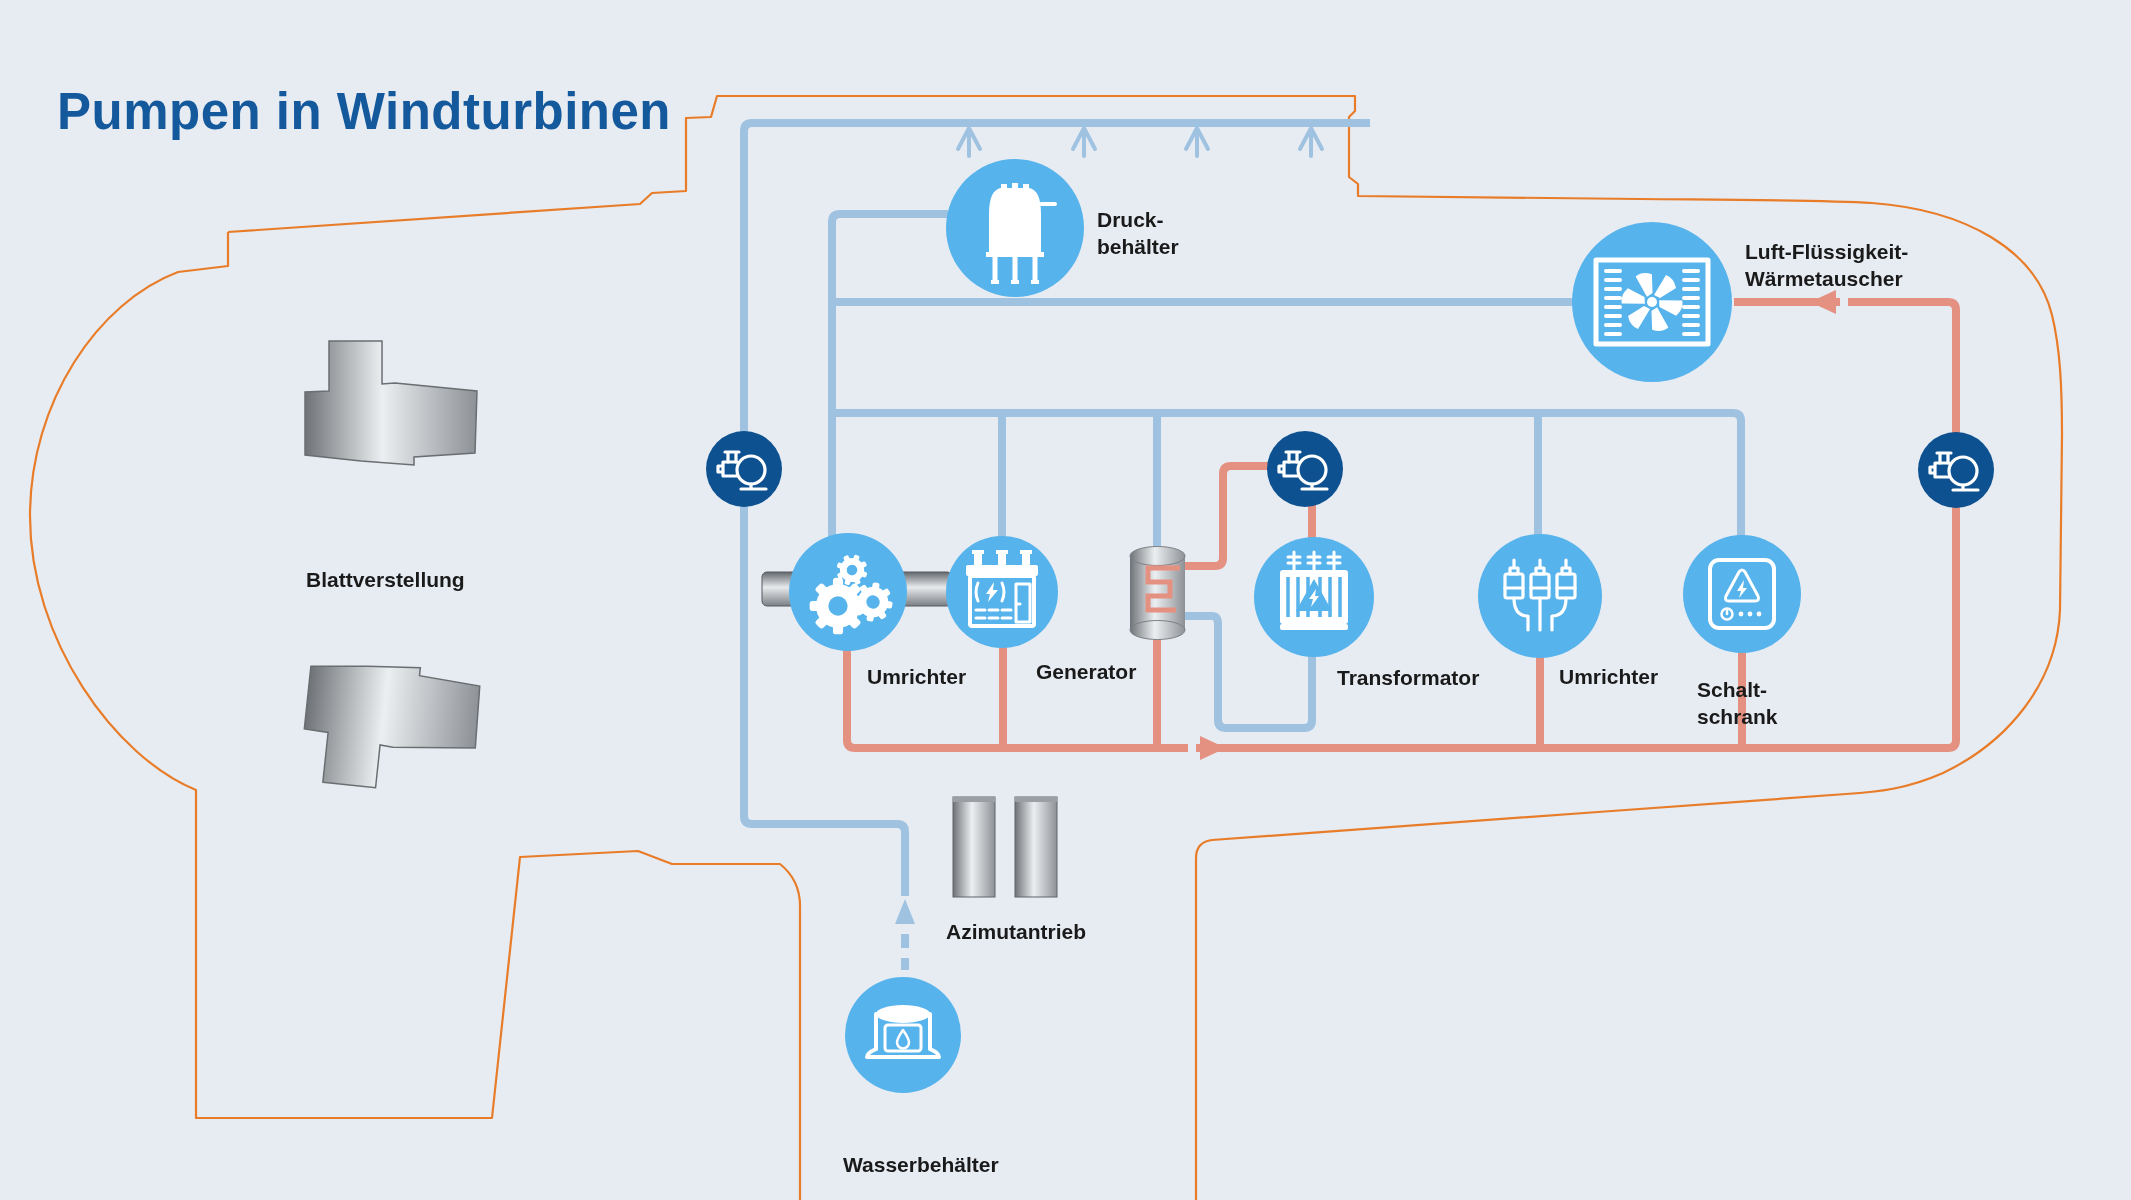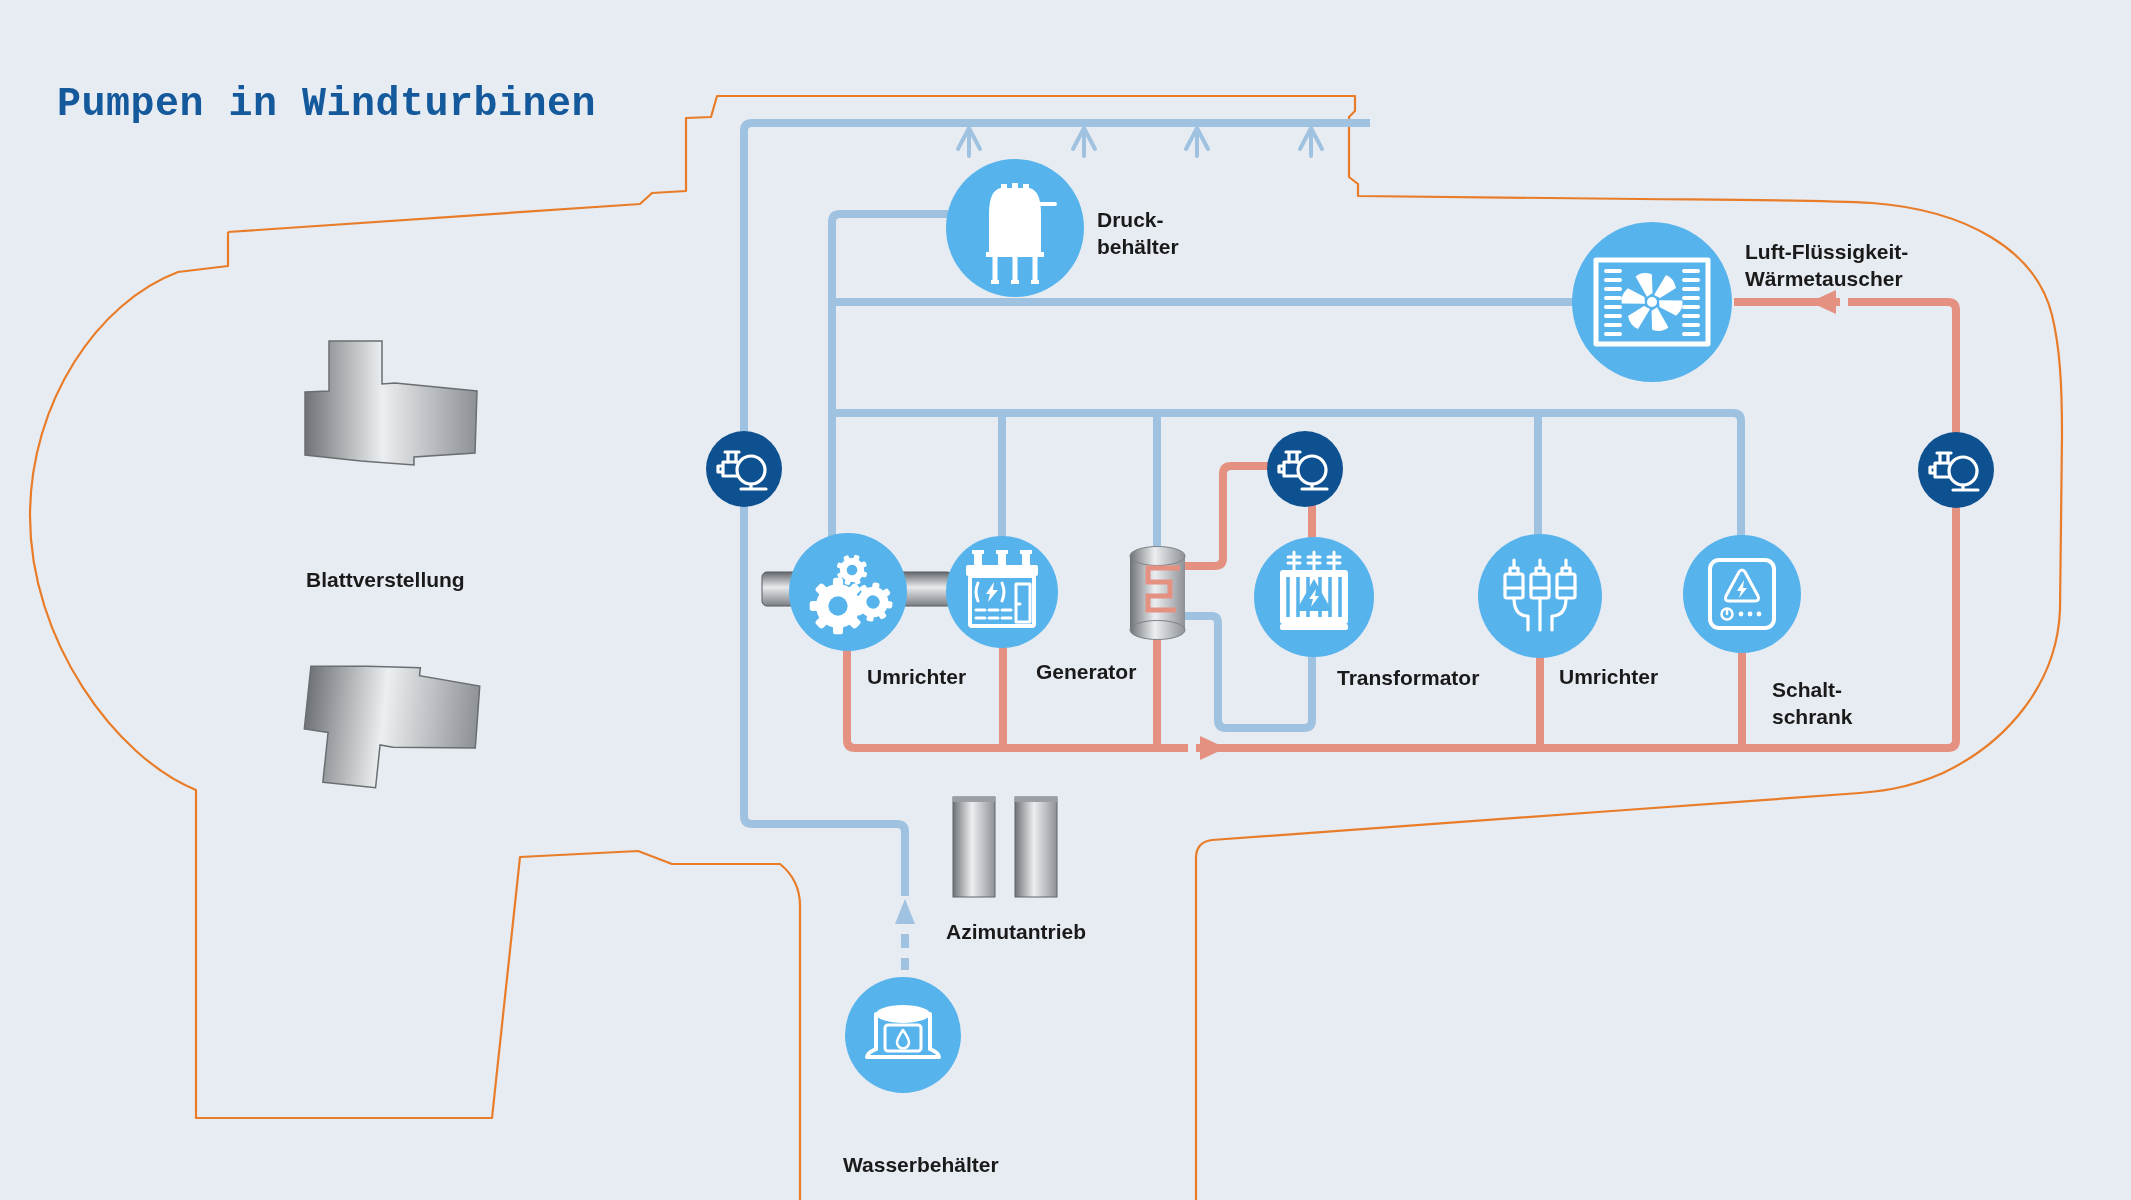--- a/index.html
+++ b/index.html
@@ -5,21 +5,21 @@
   :root{
     --bg:#e7ecf3; --outline-orange:#e87c28; --pipe-cold:#9fc2e1; --pipe-warm:#e59181;
     --pump-fill:#0d5191; --component-fill:#57b3ec; --icon-stroke:#ffffff;
     --title-color:#15599d; --label-color:#1a1a1a;
   }
   html,body{margin:0;padding:0;}
   body{background:var(--bg);font-family:"Liberation Sans",sans-serif;}
   .stage{position:relative;width:2131px;height:1200px;background:var(--bg);overflow:hidden;}
   .stage svg{position:absolute;left:0;top:0;}
   .lbl{position:absolute;color:var(--label-color);font-size:21px;font-weight:700;line-height:27px;white-space:nowrap;}
-  .title{position:absolute;color:var(--title-color);font-size:40px;font-weight:700;letter-spacing:.5px;font-family:Liberation Mono, monospace;}
+  .title{position:absolute;color:var(--title-color);font-size:51px;font-weight:700;letter-spacing:.5px;}
   .pipeC{stroke:var(--pipe-cold);stroke-width:8;fill:none;stroke-linejoin:round;}
   .pipeW{stroke:var(--pipe-warm);stroke-width:8;fill:none;stroke-linejoin:round;}
   .coil{stroke:var(--pipe-warm);stroke-width:5;fill:none;}
   .spray{stroke:var(--pipe-cold);stroke-width:4;fill:none;stroke-linecap:round;}
   .outline{stroke:var(--outline-orange);stroke-width:2.2;fill:none;stroke-linejoin:round;}
   .comp{fill:var(--component-fill);}
   .pump{fill:var(--pump-fill);}
   .ic{stroke:var(--icon-stroke);fill:none;stroke-linecap:round;stroke-linejoin:round;}
   .icf{fill:var(--icon-stroke);stroke:none;}
   .gapC{fill:var(--bg);}
@@ -277,19 +277,19 @@
   </div>
   <div class="lbl" style="left:1745px;top:218px;margin-top:20px;">
     <div>Luft-Flüssigkeit-</div>
       <div>Wärmetauscher</div>
   </div>
   <div class="lbl" style="left:306px;top:558px;margin-top:8px;">Blattverstellung</div>
   <div class="lbl" style="left:867px;top:663px;">Umrichter</div>
   <div class="lbl" style="left:1036px;top:658px;text-align:center;">Generator</div>
   <div class="lbl" style="left:1337px;top:664px;">Transformator</div>
   <div class="lbl" style="left:1559px;top:663px;">Umrichter</div>
-  <div class="lbl" style="left:1772px;top:676px;">
+  <div class="lbl" style="left:1697px;top:676px;">
     <div>Schalt-</div>
       <div>schrank</div>
   </div>
   <div class="lbl" style="left:946px;top:918px;">Azimutantrieb</div>
   <div class="lbl" style="left:843px;top:1122px;margin-top:29px;">Wasserbehälter</div>
 </div>
 
 </body></html>

